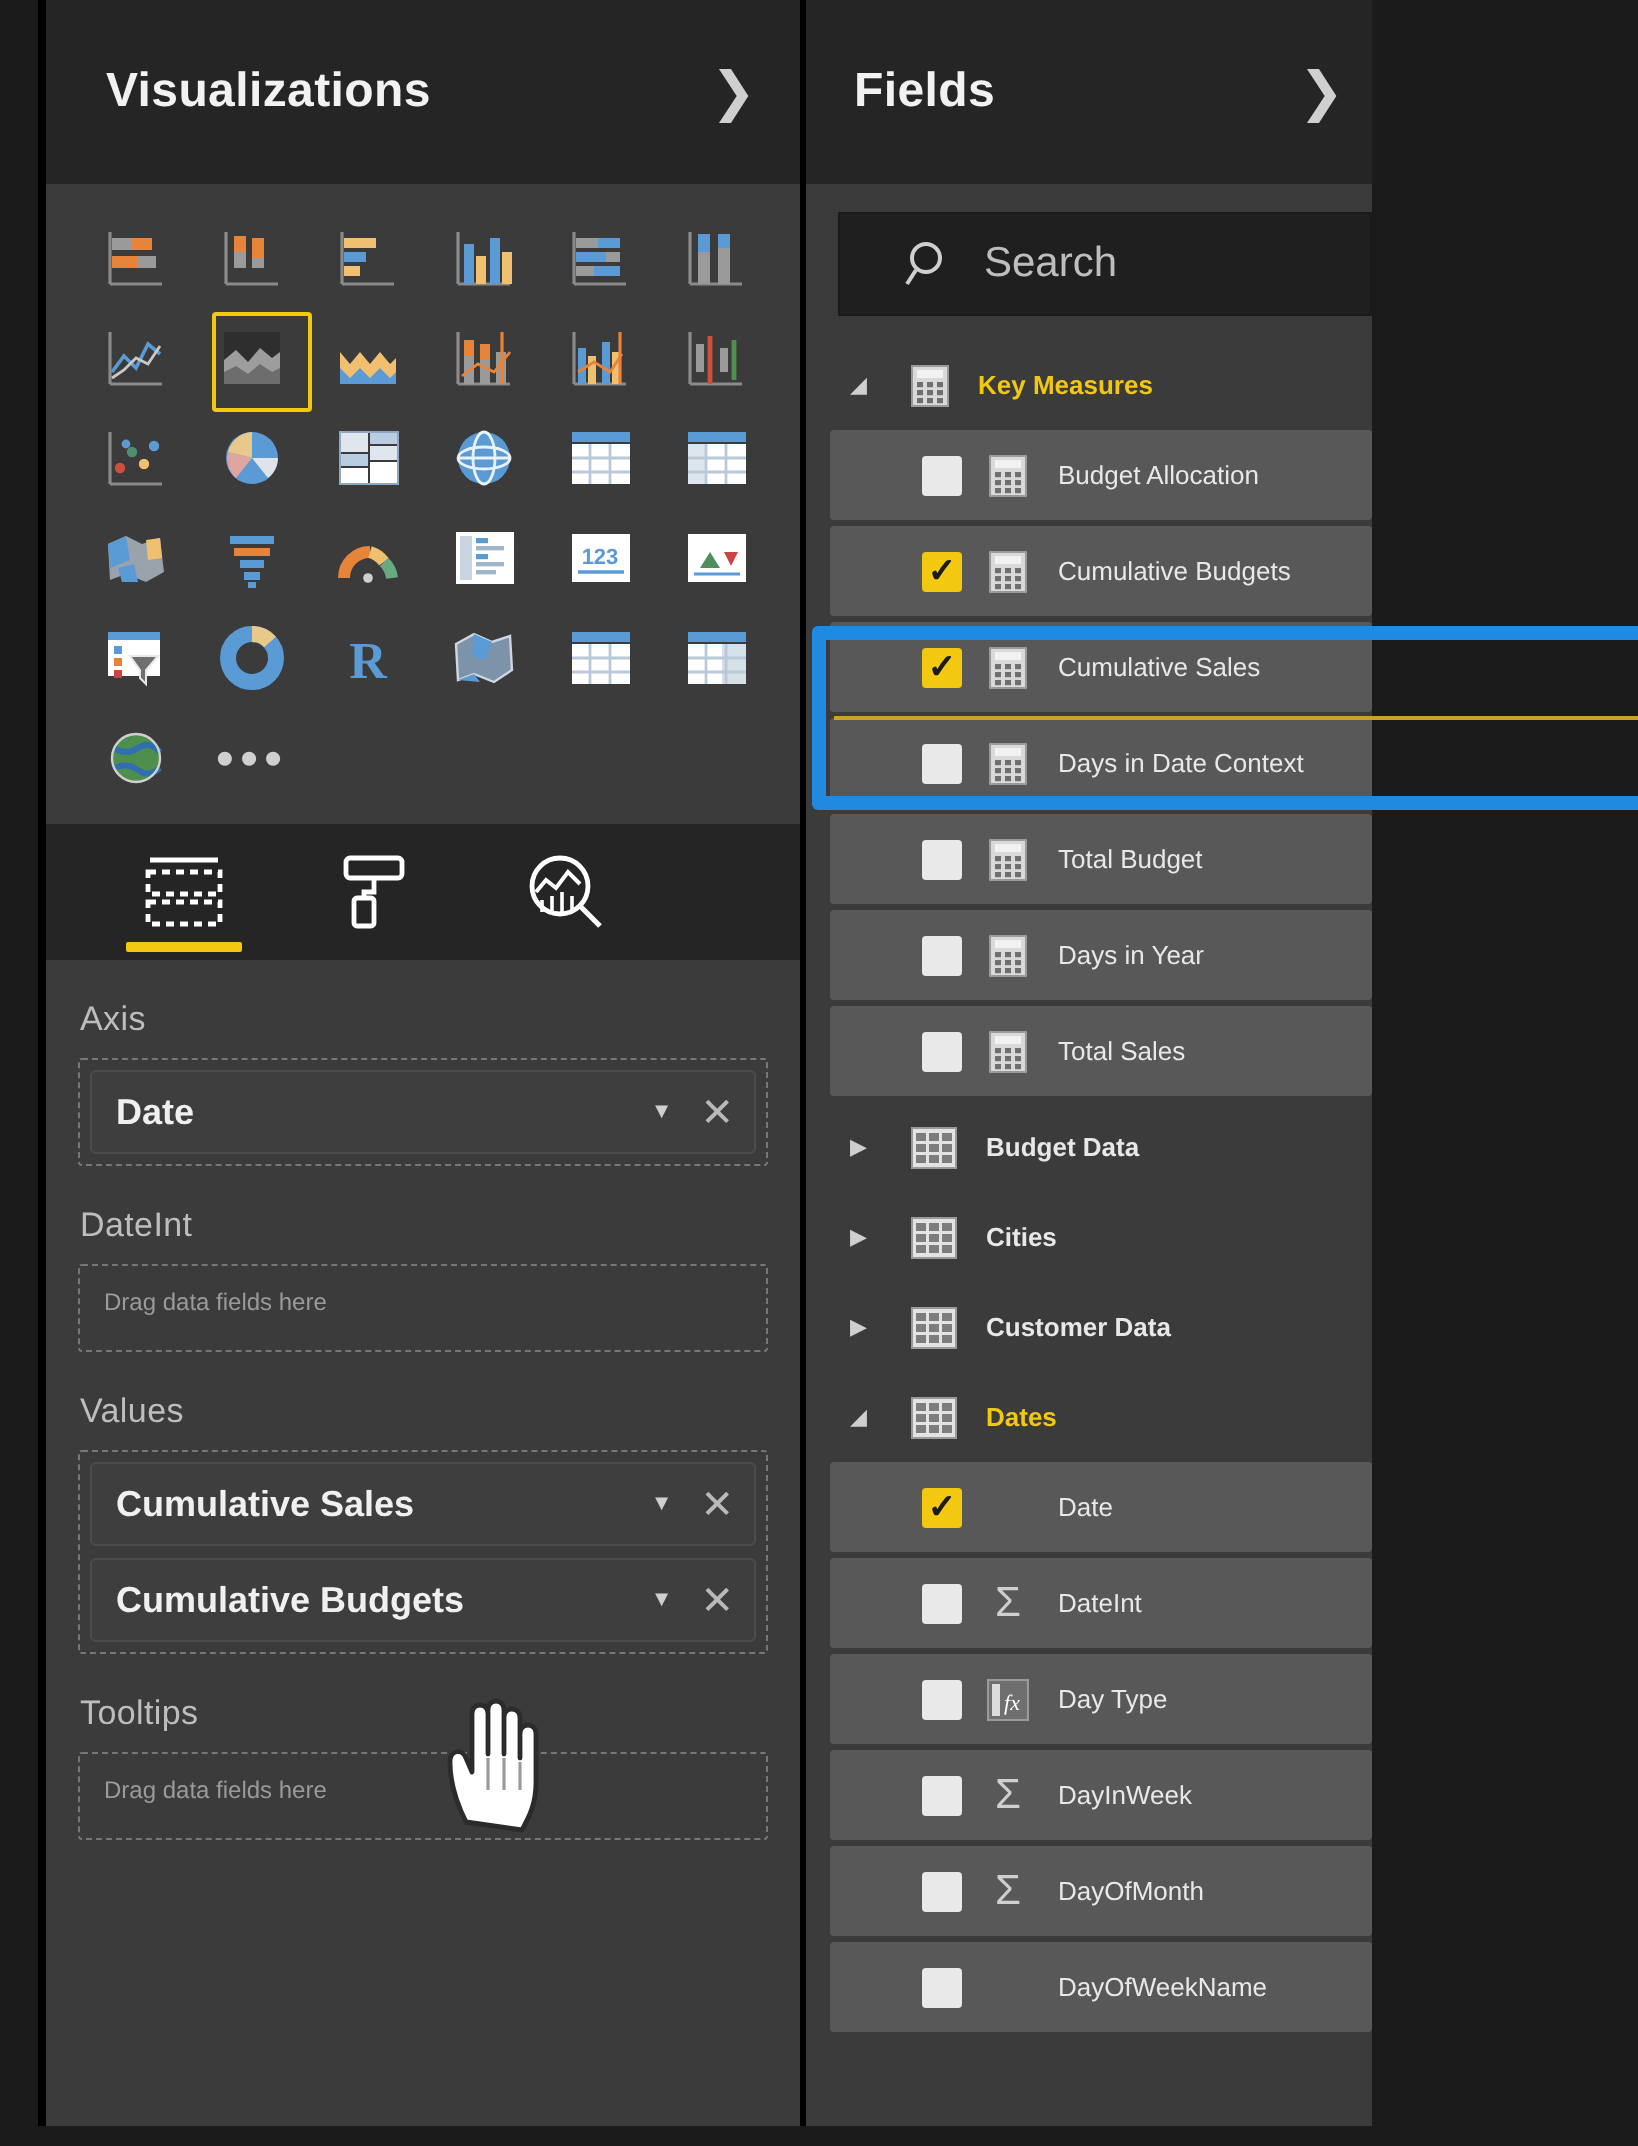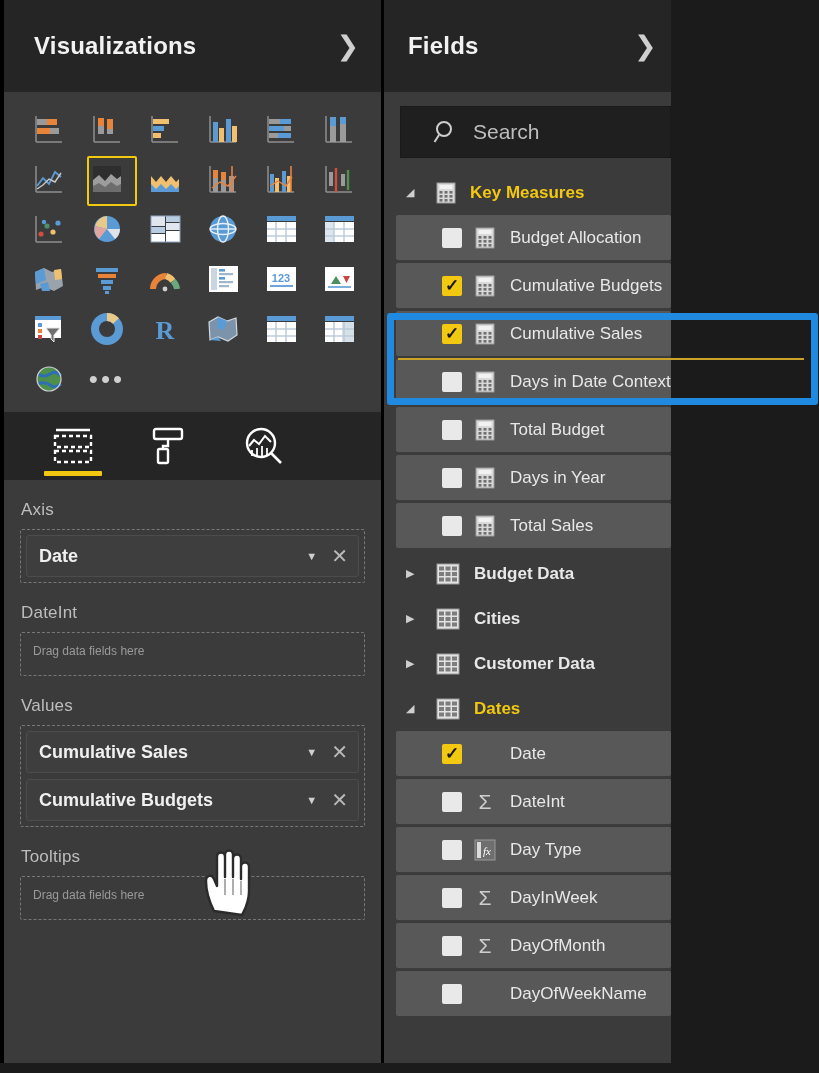--- a/index.html
+++ b/index.html
@@ -2,21 +2,21 @@
 <html><head>
 <meta charset="utf-8">
 <style>
   * { box-sizing: border-box; margin: 0; padding: 0; }
   html, body {
     width: 819px; height: 1073px;
     background: #1b1b1b;
     font-family: "Liberation Sans", sans-serif;
     overflow: hidden;
   }
-  .app { position: relative; width: 667px; height: 1073px; display: flex; background:#c2410c; }
+  .app { position: relative; width: 667px; height: 1073px; display: flex; background:#c2410c;margin-left:19px; }
 
   
   .viz-pane { width: 381px; height: 1073px; background:#3b3b3b; position: relative;
               border-left: 4px solid #000; }
   .pane-header { height: 92px; background:#252526; display:flex; align-items:center;
                  padding: 0 22px 0 30px; justify-content: space-between; }
   .pane-title { color:#f2f2f2; font-size: 24px; font-weight: bold; letter-spacing:.2px; }
   .chev { color:#cfcfcf; font-size: 27px; line-height:1; font-weight:300; }
 
   
@@ -58,21 +58,21 @@
   .search-box { height:52px; background:#1f1f1f; border:1px solid #1a1a1a; display:flex;
                 align-items:center; padding-left:32px; gap:14px; }
   .search-ph { color:#bdbdbd; font-size:21px; }
 
   .tree { padding-left:0; }
   .trow { height:45px; display:flex; align-items:center; position:relative; }
   .trow.field { background:#585858; margin: 0 0 3px 12px; border-radius:2px; }
   .trow.table { background:transparent; padding-left:22px; gap:14px; }
   .trow.group { background:transparent; padding-left:22px; gap:14px; }
   .twist { width:16px; color:#cfcfcf; font-size:11px; display:flex; align-items:center;}
-  .tname { font-size:17px; color:#e8e8e8; white-space:nowrap; }
+  .tname { font-size:13px; color:#e8e8e8; white-space:nowrap; }
   .tname.accent { color:#f2c811; font-weight:bold; }
   .tname.bold { font-weight:bold; }
   .cbox { width:20px; height:20px; border:2px solid #e9e9e9; background:#e9e9e9; border-radius:2px;
           margin-left:46px; flex:0 0 auto; }
   .cbox.checked { background:#f2c811; border-color:#f2c811; display:flex; align-items:center;
                   justify-content:center; }
   .cbox.checked::after { content:"✓"; color:#1a1a1a; font-size:17px; font-weight:bold; line-height:1; }
   .ficon { width:26px; margin-left:10px; display:flex; align-items:center; justify-content:center;
            flex:0 0 auto; }
   .ficon.sigma { color:#cfcfcf; font-size:21px; }

